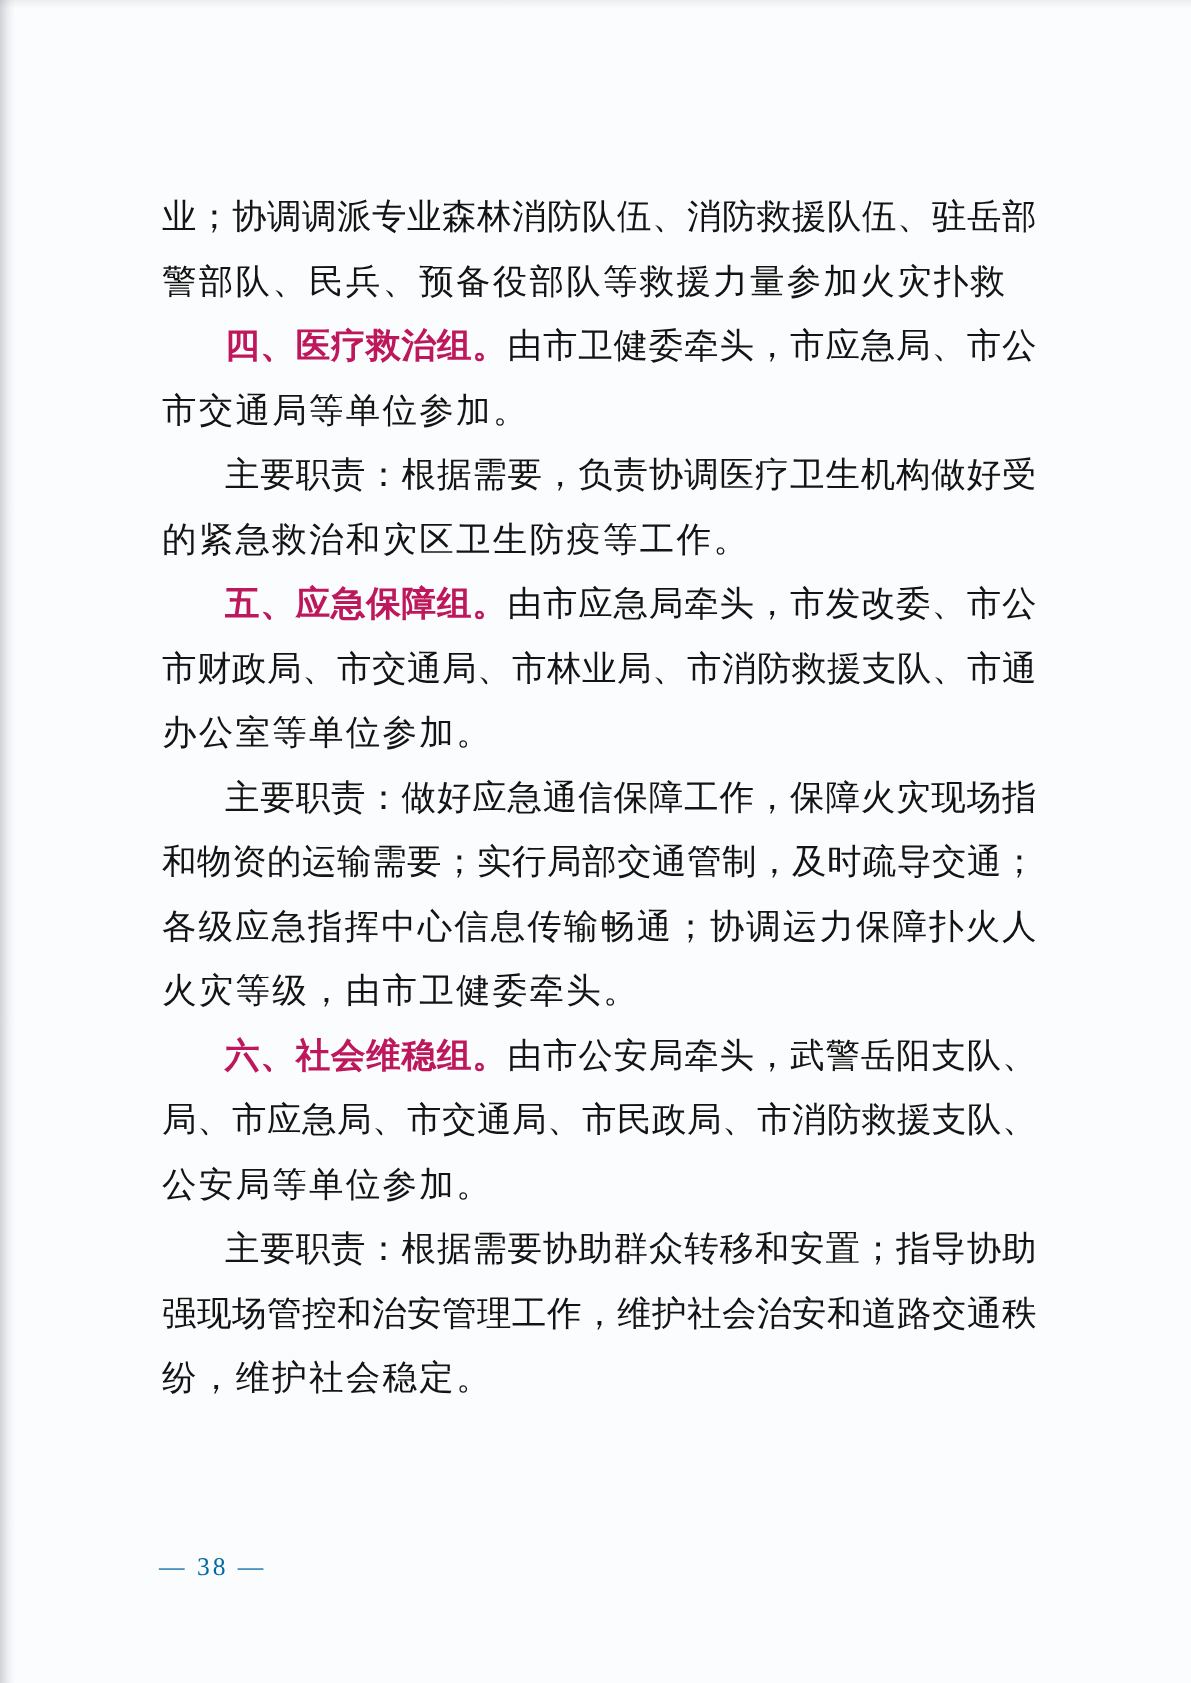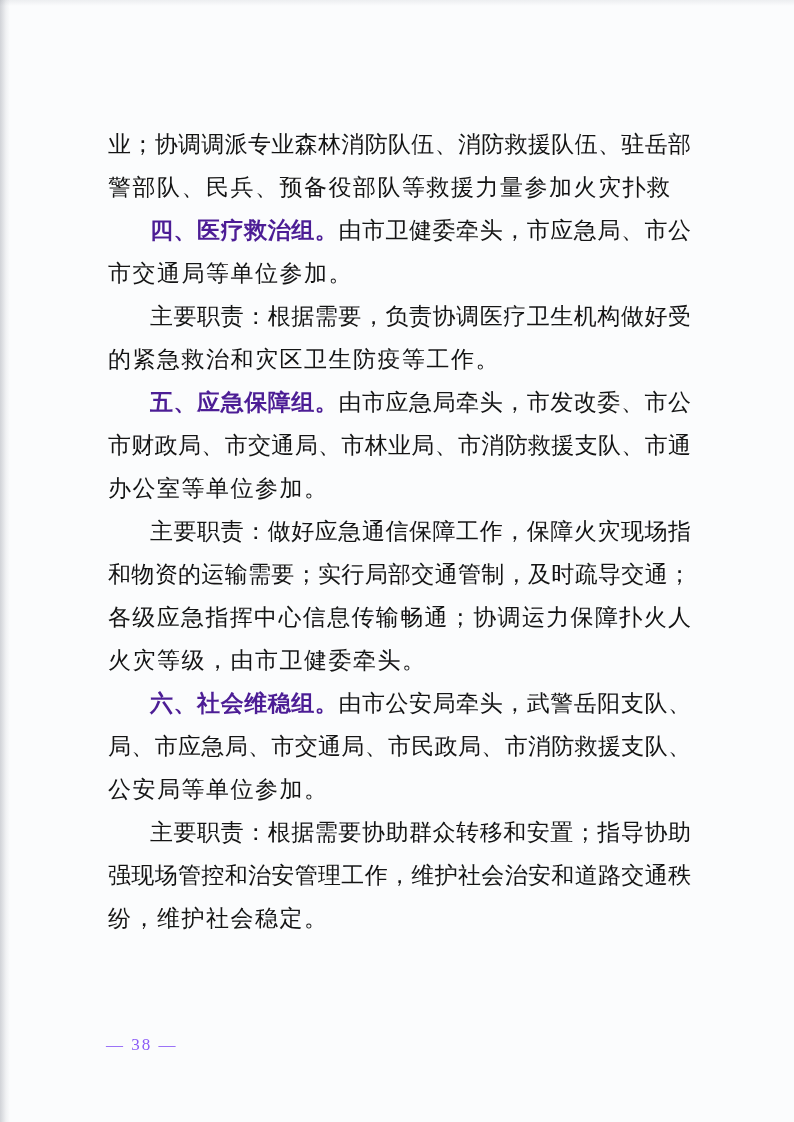--- a/index.html
+++ b/index.html
@@ -55,31 +55,31 @@
     text-align: justify;
     text-align-last: justify;
     letter-spacing: 0;
   }
   .line.ind {
     text-indent: 42px;
   }
   .lead {
     font-weight: 700;
     font-family: "Liberation Sans", "DejaVu Sans", sans-serif;
-    color: #4c1d95;
+    color: #be185d;
   }
   .footer {
     position: absolute;
     left: 106px;
     top: 1033px;
     height: 24px;
     line-height: 24px;
     font-size: 17px;
     letter-spacing: 2px;
-    color: #8b5cf6;
+    color: #0369a1;
   }
 </style>
 </head>
 <body>
 
 <div class="page">
   <div class="text-block" id="textBlock">
       <div class="line just">业；协调调派专业森林消防队伍、消防救援队伍、驻岳部队、武</div>
       <div class="line">警部队、民兵、预备役部队等救援力量参加火灾扑救工作。</div>
       <div class="line just ind"><span class="lead">四、医疗救治组。</span>由市卫健委牵头，市应急局、市公安局、</div>

